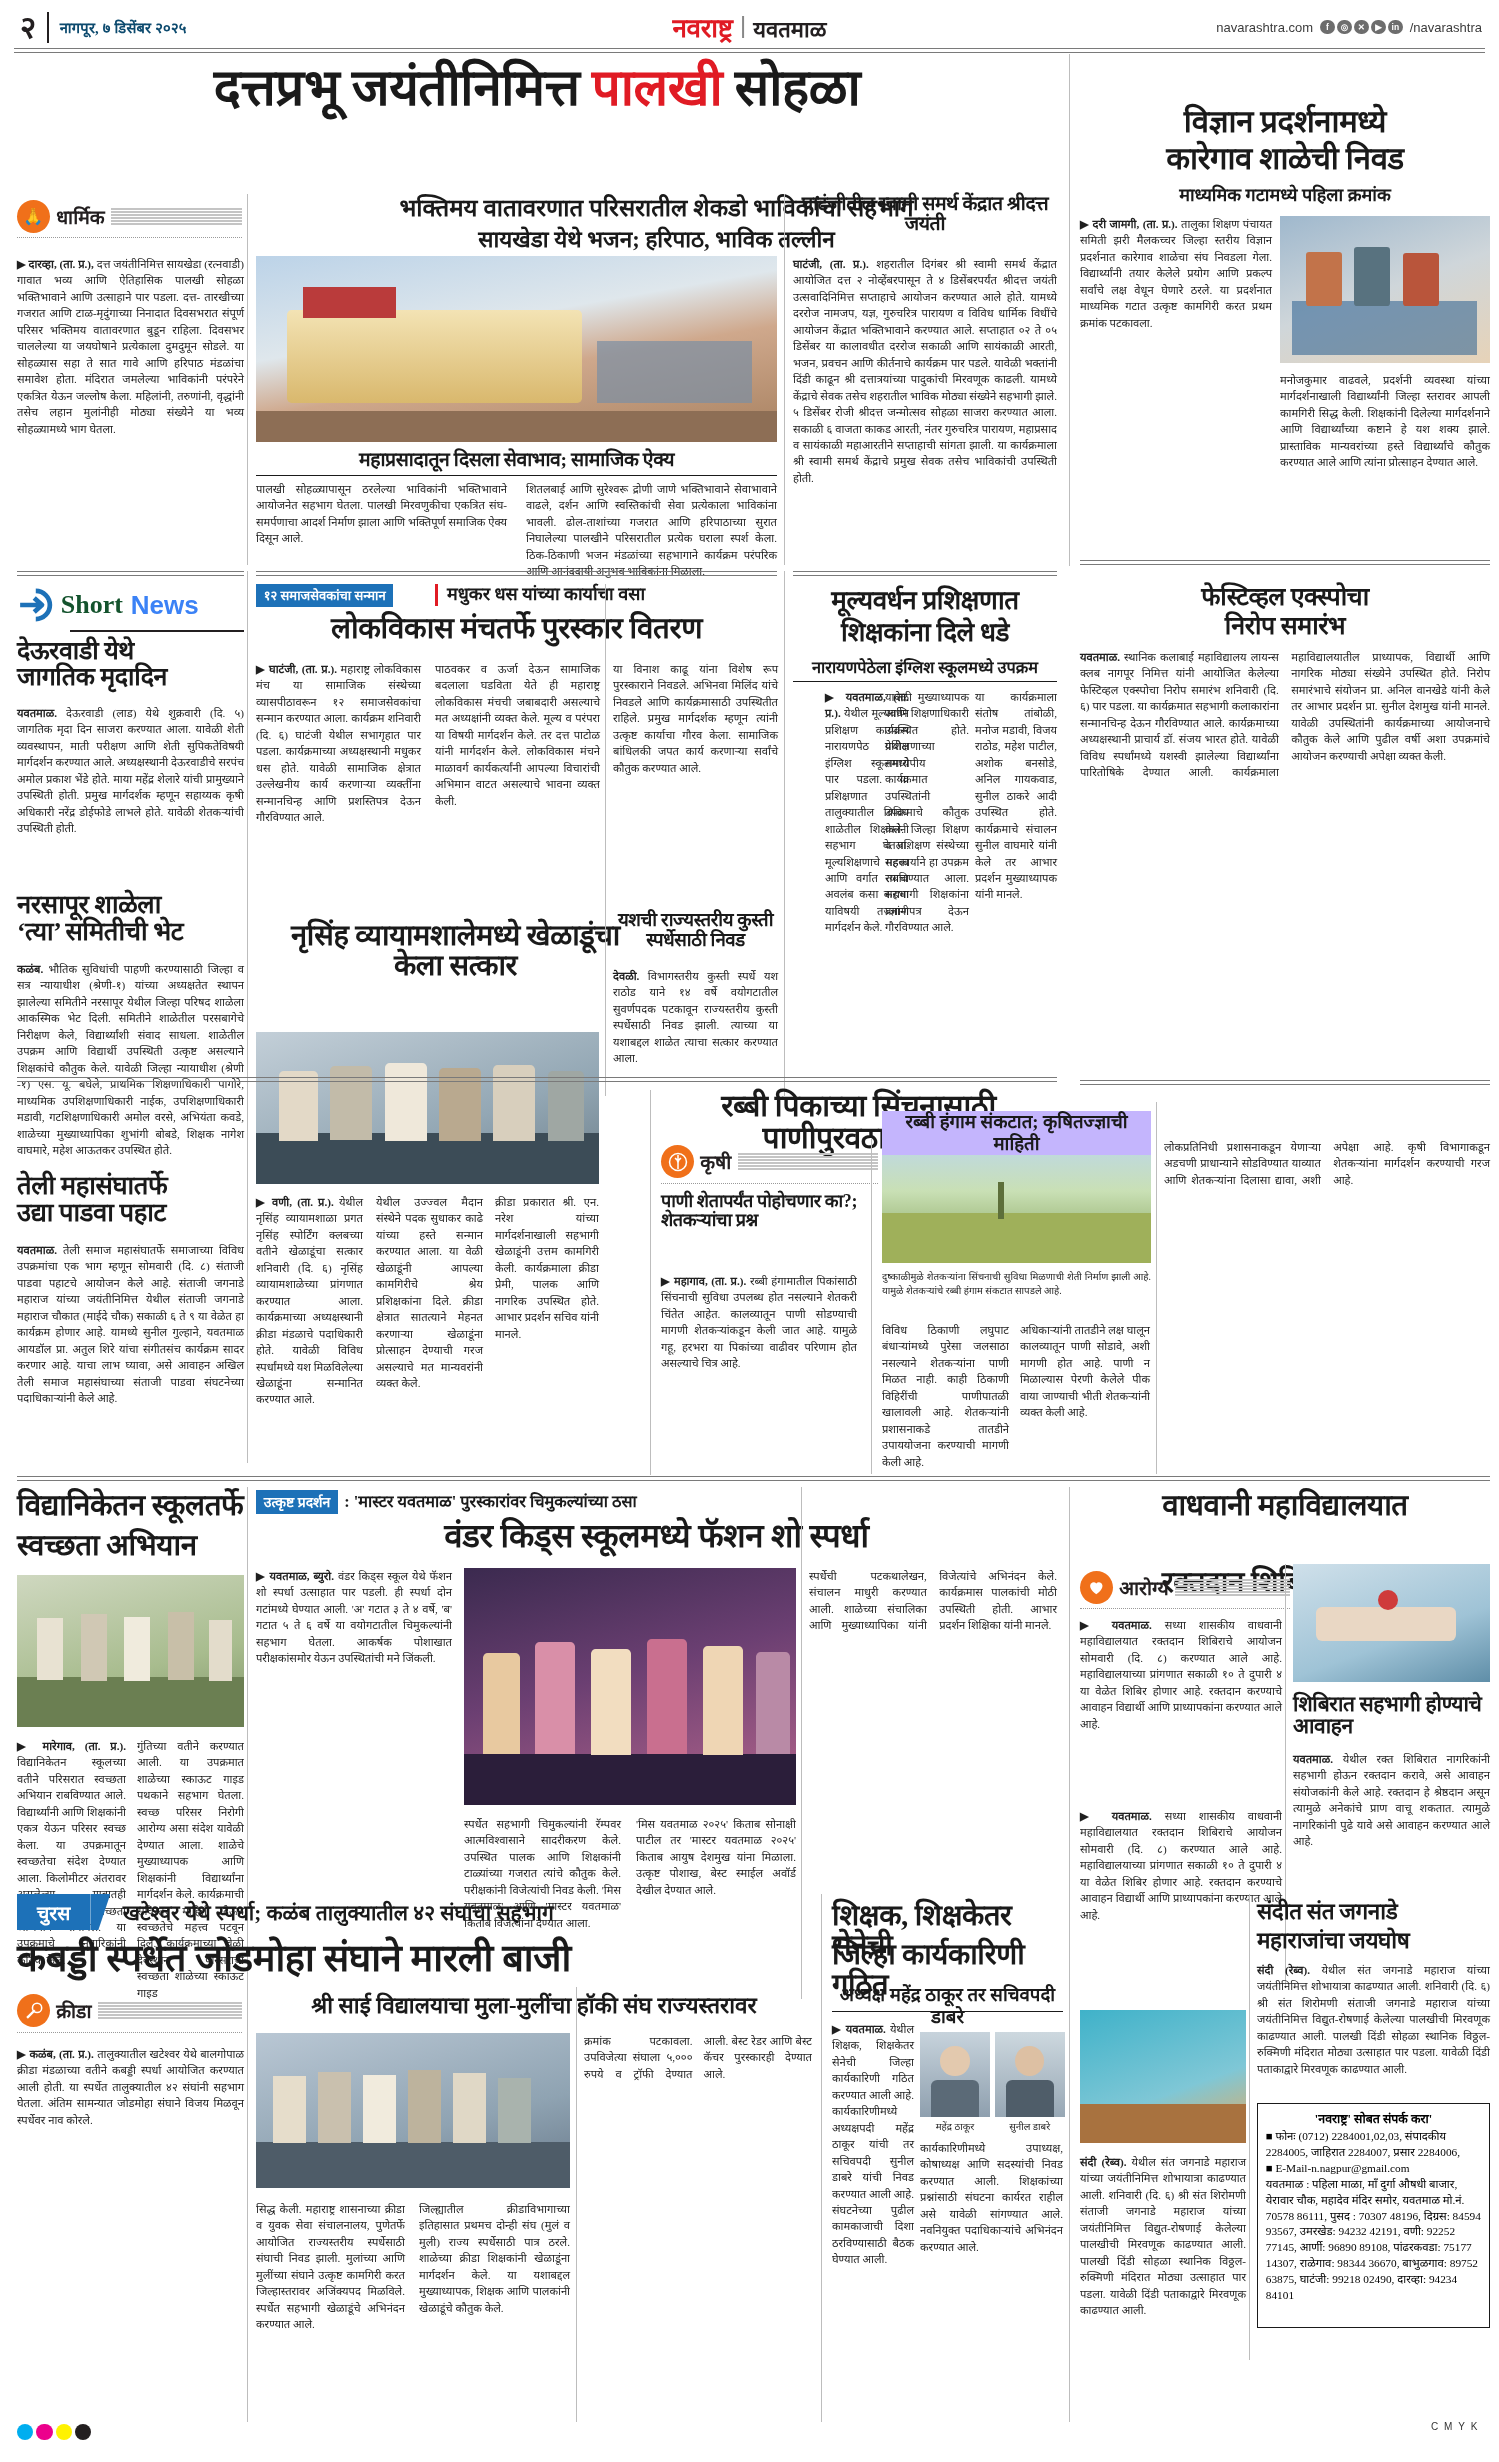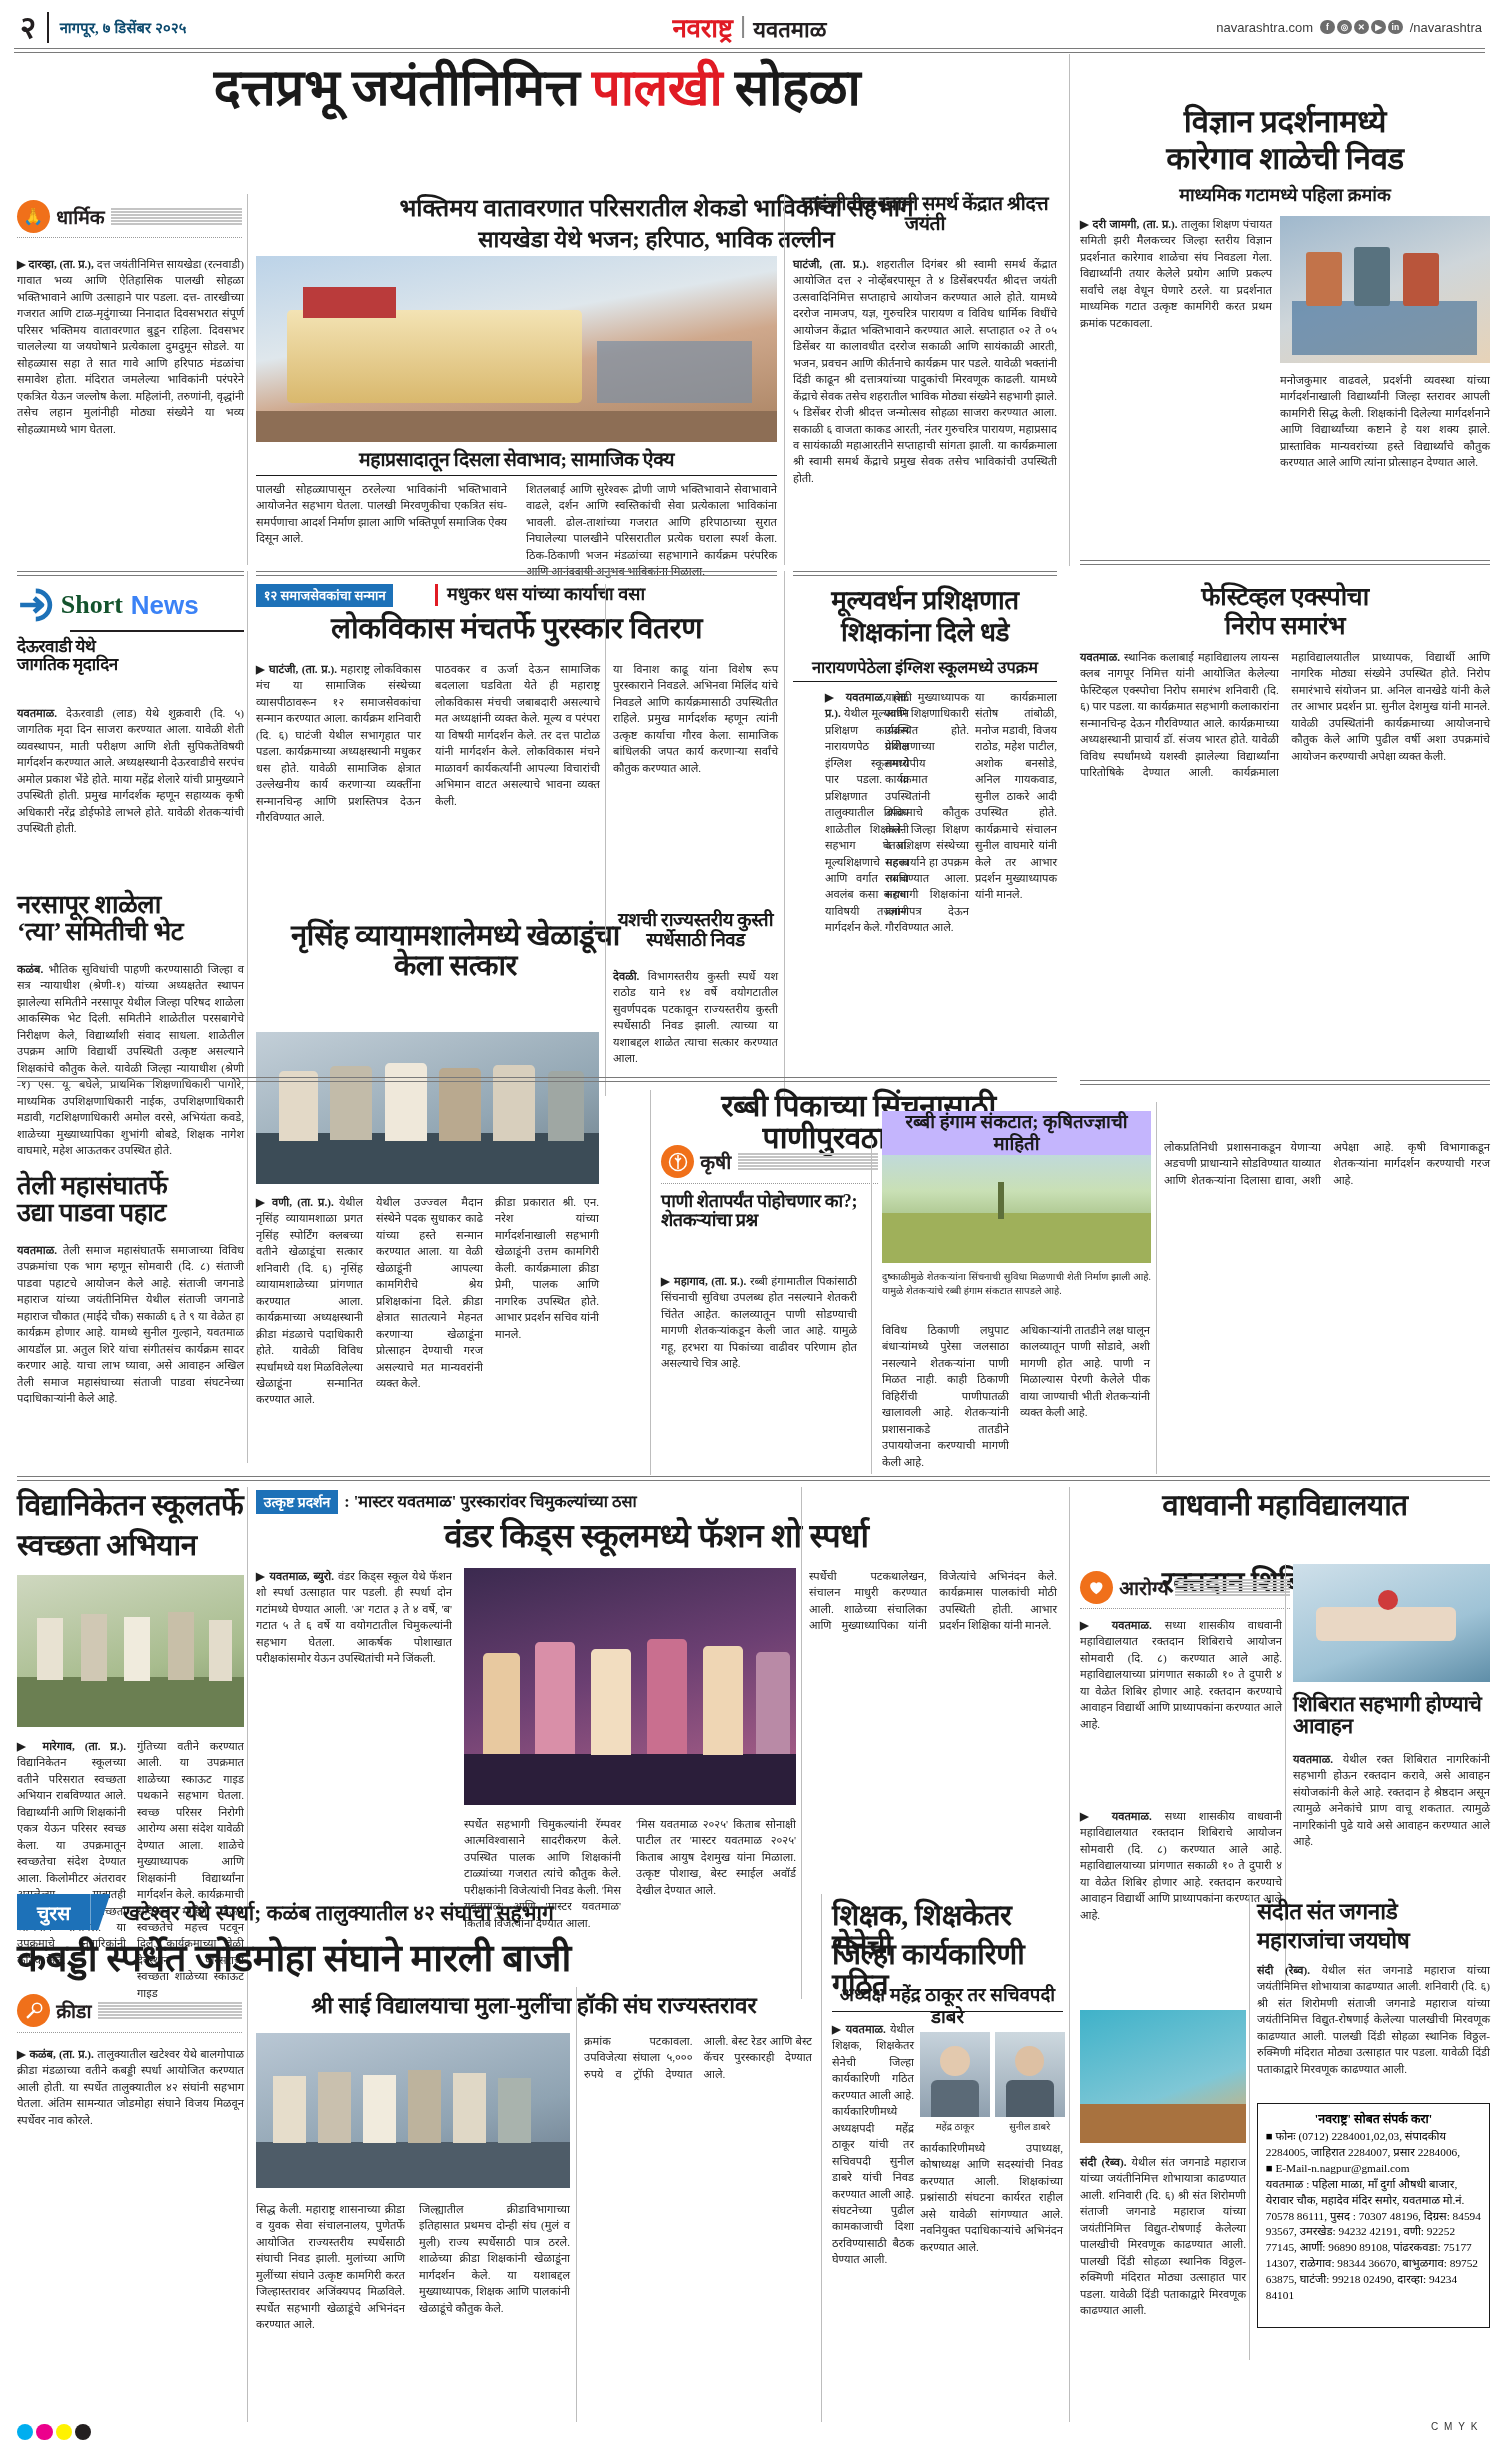--- a/index.html
+++ b/index.html
@@ -222,21 +222,21 @@
       <svg width="36" height="36" viewBox="0 0 46 46">
         <path d="M24 5 A18 18 0 1 1 24 41" fill="none" stroke="#1d71b8" stroke-width="6"></path>
         <path d="M4 23 H30 M22 14 L32 23 L22 32" fill="none" stroke="#1d71b8" stroke-width="6" stroke-linejoin="round"></path>
       </svg>
     </span>
     <span style="font-family:Liberation Serif, serif;font-weight:700;font-size:26px;color:#14532d;">Short</span>
     <span style="font-family:'Liberation Sans',sans-serif;font-weight:700;font-size:26px;color:#3b82f6;">News</span>
   </div>
   <div class="hline" style="left:70px; top:630px; width:174px; height:2.3px; background:#231f20;"></div>
 
-  <div class="hl" style="position:absolute; left:17px; top:638px; width:227px; font-size:17px;">
+  <div class="hl" style="position:absolute; left:17px; top:638px; width:227px; font-size:25px;">
       <div>देऊरवाडी येथे</div>
       <div>जागतिक मृदादिन</div>
     </div>
   <div class="body" style="position:absolute; left:17px; top:705px; width:227px; height:208px;"><b>यवतमाळ.</b> देऊरवाडी (लाड) येथे शुक्रवारी (दि. ५) जागतिक मृदा दिन साजरा करण्यात आला. यावेळी शेती व्यवस्थापन, माती परीक्षण आणि शेती सुपिकतेविषयी मार्गदर्शन करण्यात आले. अध्यक्षस्थानी देऊरवाडीचे सरपंच अमोल प्रकाश भेंडे होते. माया महेंद्र शेलारे यांची प्रामुख्याने उपस्थिती होती. प्रमुख मार्गदर्शक म्हणून सहाय्यक कृषी अधिकारी नरेंद्र डोईफोडे लाभले होते. यावेळी शेतकऱ्यांची उपस्थिती होती.</div>
 
   <div class="hl" style="position:absolute; left:17px; top:892px; width:227px; font-size:25.6px;">
       <div>नरसापूर शाळेला</div>
       <div>‘त्या’ समितीची भेट</div>
     </div>
   <div class="body" style="position:absolute; left:17px; top:961px; width:227px; height:225px;"><b>कळंब.</b> भौतिक सुविधांची पाहणी करण्यासाठी जिल्हा व सत्र न्यायाधीश (श्रेणी-१) यांच्या अध्यक्षतेत स्थापन झालेल्या समितीने नरसापूर येथील जिल्हा परिषद शाळेला आकस्मिक भेट दिली. समितीने शाळेतील परसबागेचे निरीक्षण केले, विद्यार्थ्यांशी संवाद साधला. शाळेतील उपक्रम आणि विद्यार्थी उपस्थिती उत्कृष्ट असल्याने शिक्षकांचे कौतुक केले. यावेळी जिल्हा न्यायाधीश (श्रेणी -१) एस. यू. बघेले, प्राथमिक शिक्षणाधिकारी पागोरे, माध्यमिक उपशिक्षणाधिकारी नाईक, उपशिक्षणाधिकारी मडावी, गटशिक्षणाधिकारी अमोल वरसे, अभियंता कवडे, शाळेच्या मुख्याध्यापिका शुभांगी बोबडे, शिक्षक नागेश वाघमारे, महेश आऊतकर उपस्थित होते.</div>

